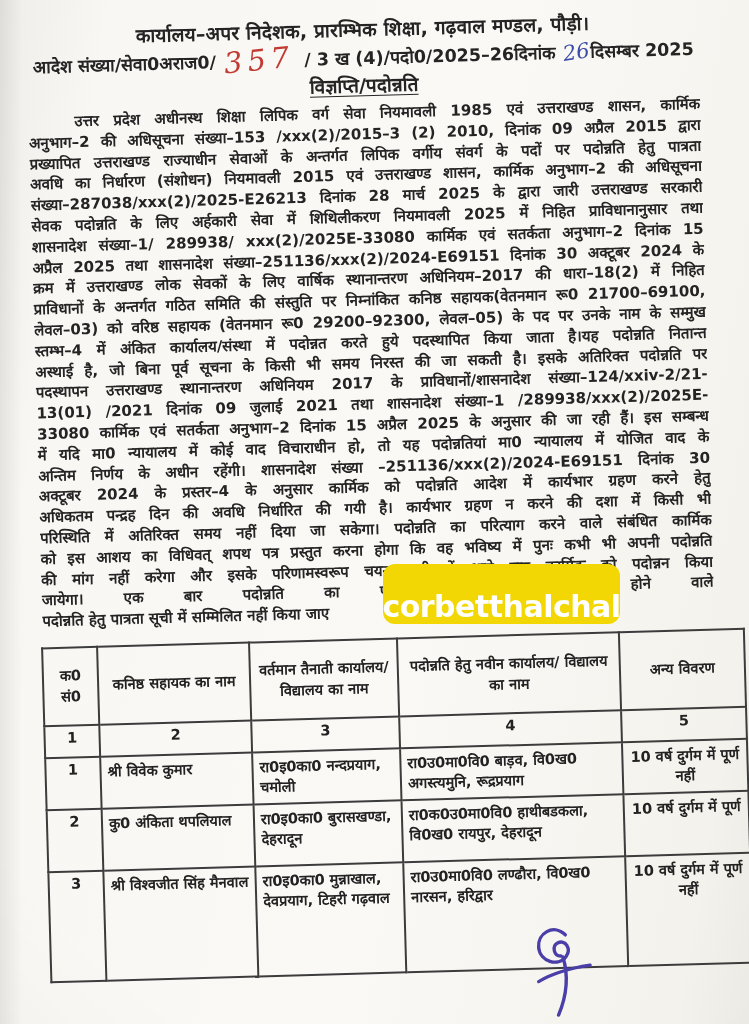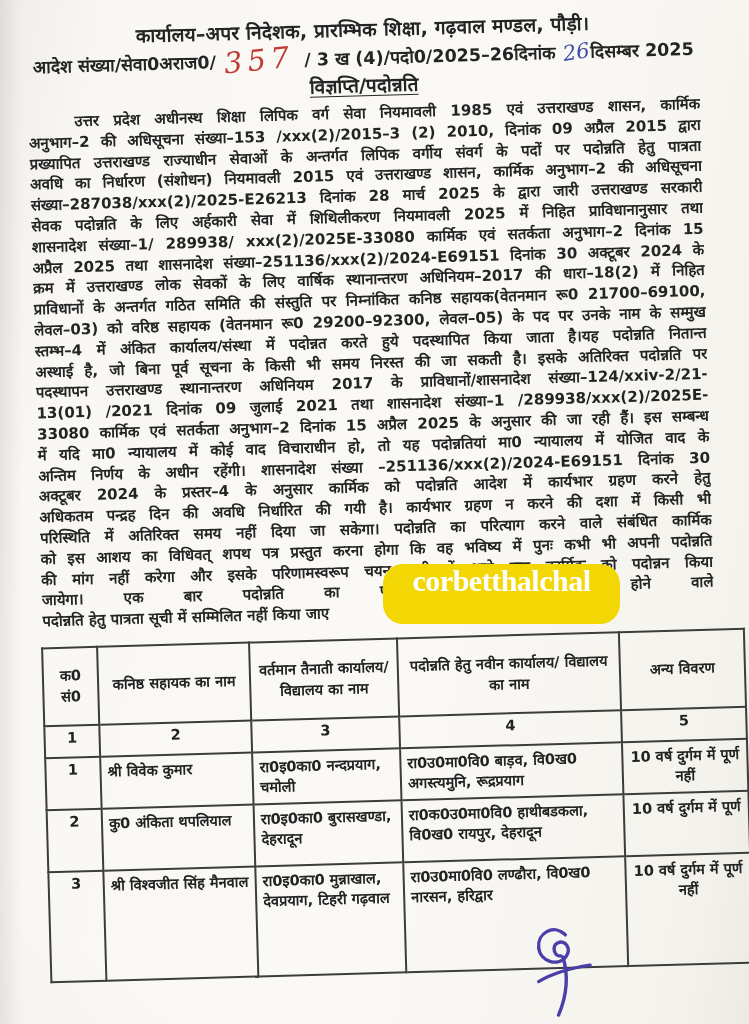--- a/index.html
+++ b/index.html
@@ -41,23 +41,23 @@
   table.promo th,table.promo td{border:2px solid #3c3c3c;padding:3px 6px;vertical-align:top;overflow:hidden;}
   table.promo th{text-align:center;vertical-align:middle;font-weight:700;line-height:1.45;}
   td.num{text-align:center;height:24px;vertical-align:middle;padding:1px;}
   td.sno{text-align:center;}
   td.other{text-align:center;}
   tr.hdr{height:78px;}
   tr.r1{height:52px;}
   tr.r2{height:62px;}
   tr.r3{height:110px;}
   .watermark{
-    position:absolute;left:383px;top:564px;width:237px;height:60px;border-radius:20px;
-    display:flex;align-items:flex-start;justify-content:center;
-    font-weight:800;font-size:30px;letter-spacing:-0.5px;z-index:5;font-family:Liberation Serif, serif;
+    position:absolute;left:383px;top:564px;width:237px;height:60px;border-radius:12px;
+    display:flex;align-items:flex-end;justify-content:center;
+    font-weight:800;font-size:30px;letter-spacing:-0.5px;z-index:5;
   }
   .signature{position:absolute;left:512px;top:930px;}
 </style>
 </head>
 <body>
 
 <div class="page">
   <div class="scan">
 
     <div class="office-header">कार्यालय–अपर निदेशक, प्रारम्भिक शिक्षा, गढ़वाल मण्डल, पौड़ी।</div>

